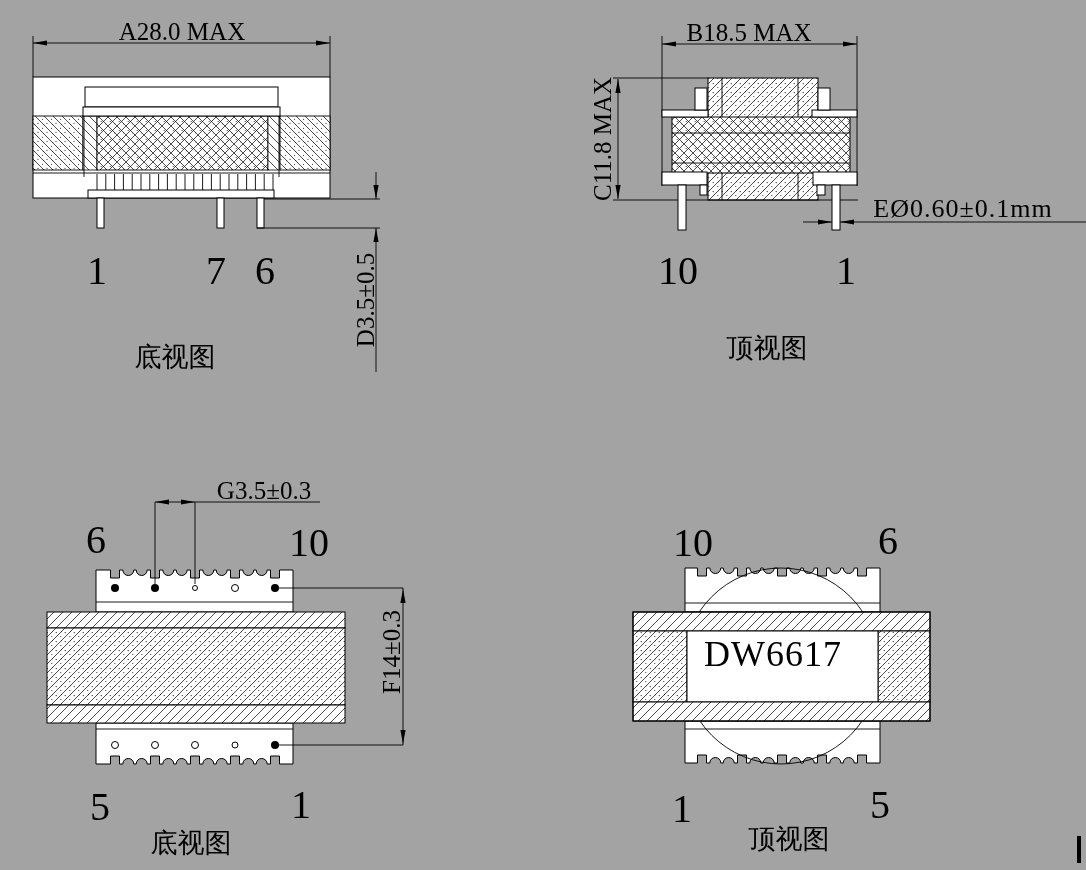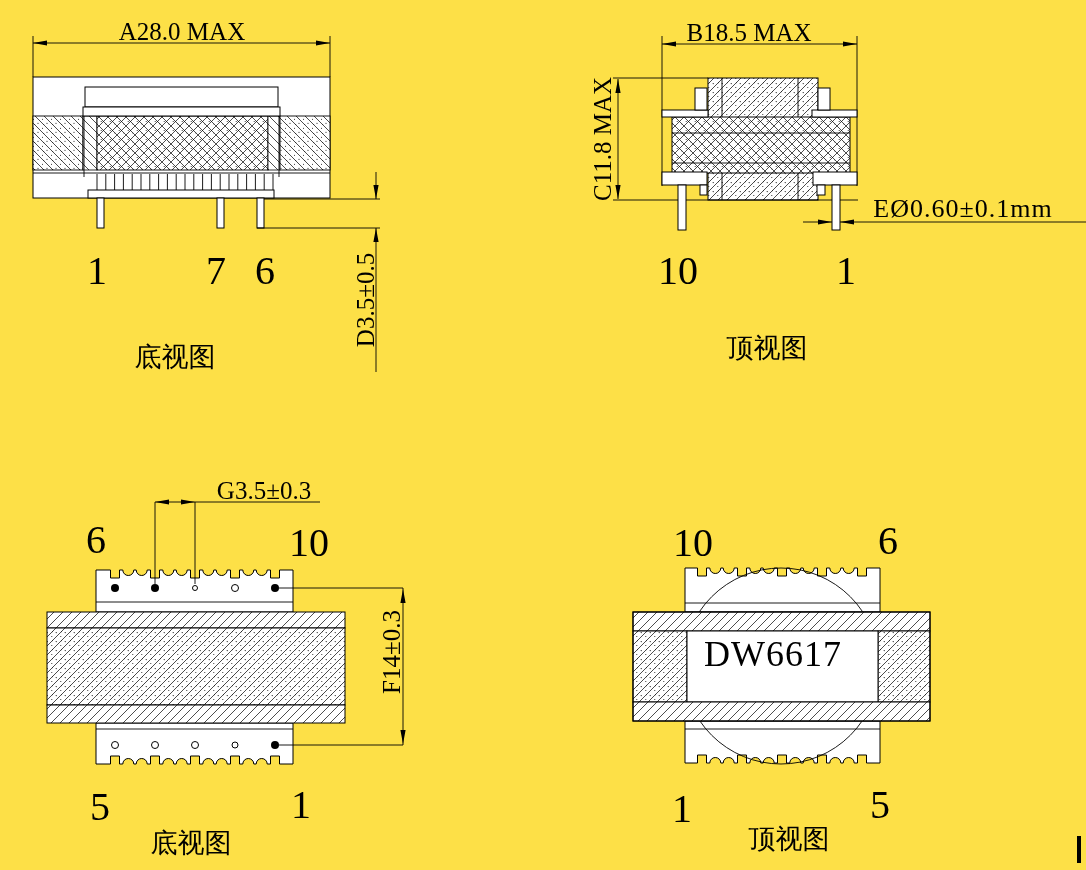--- a/index.html
+++ b/index.html
@@ -1,16 +1,16 @@
 <!DOCTYPE html>
 <html><head>
 <meta charset="utf-8">
 <style>
   html,body{margin:0;padding:0;background:#fff;}
-  .wrap{position:relative;width:1086px;height:870px;background:#fde047;overflow:hidden;}
+  .wrap{position:relative;width:1086px;height:870px;background:#a3a3a3;overflow:hidden;}
   svg{position:absolute;left:0;top:0;}
   .thin{stroke:#000;stroke-width:0.9;fill:none;}
   .fw{fill:#fff;stroke:#000;stroke-width:1;}
   .bk{fill:#000;stroke:none;}
   text{font-family:"Liberation Serif","DejaVu Serif",serif;fill:#000;}
   .dim{font-size:25px;}
   .dimE{font-size:26px;letter-spacing:1px;}
   .pin{font-size:40px;}
   .cap{font-size:27px;}
   .mark{font-size:36px;letter-spacing:1px;}

